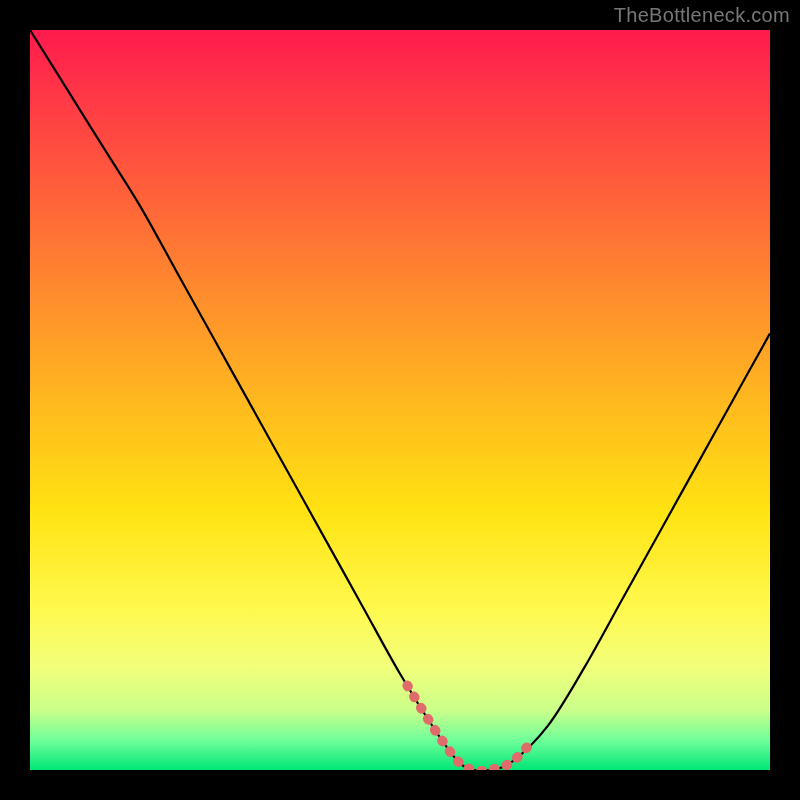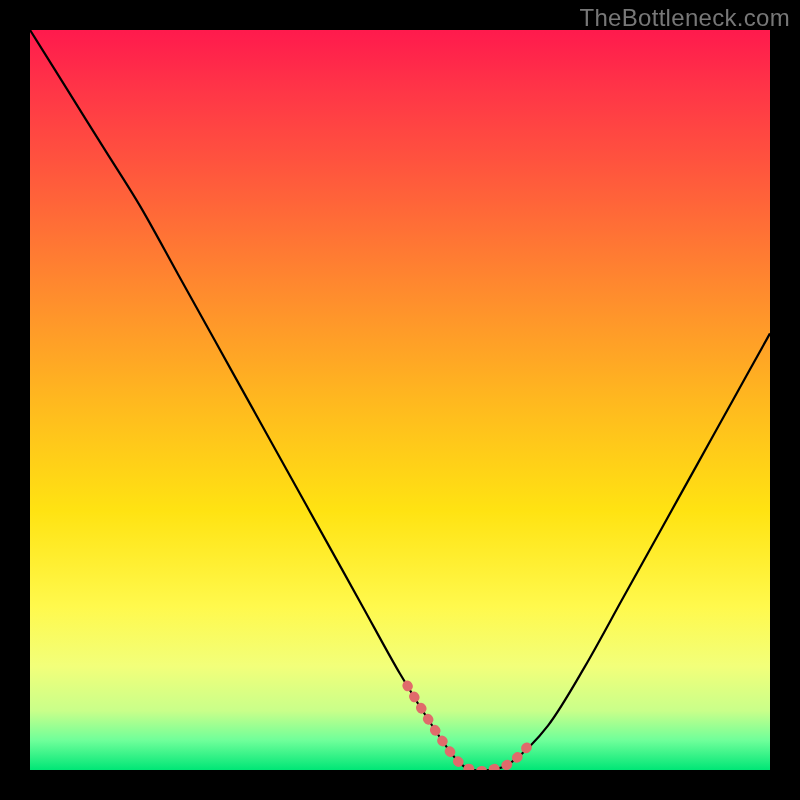--- a/index.html
+++ b/index.html
@@ -36,21 +36,21 @@
       #f2ff7a 86%,
       #c9ff8a 92%,
       #6fff9a 96%,
       #00e676 100%);
   }
   .watermark {
     position: absolute;
     top: 4px;
     right: 10px;
     color: #777;
-    font-size: 24px;
+    font-size: 20px;
     font-weight: 500;
     letter-spacing: 0.3px;
     user-select: none;
   }
   svg.curve {
     position: absolute;
     left: 0;
     top: 0;
   }
 </style>

